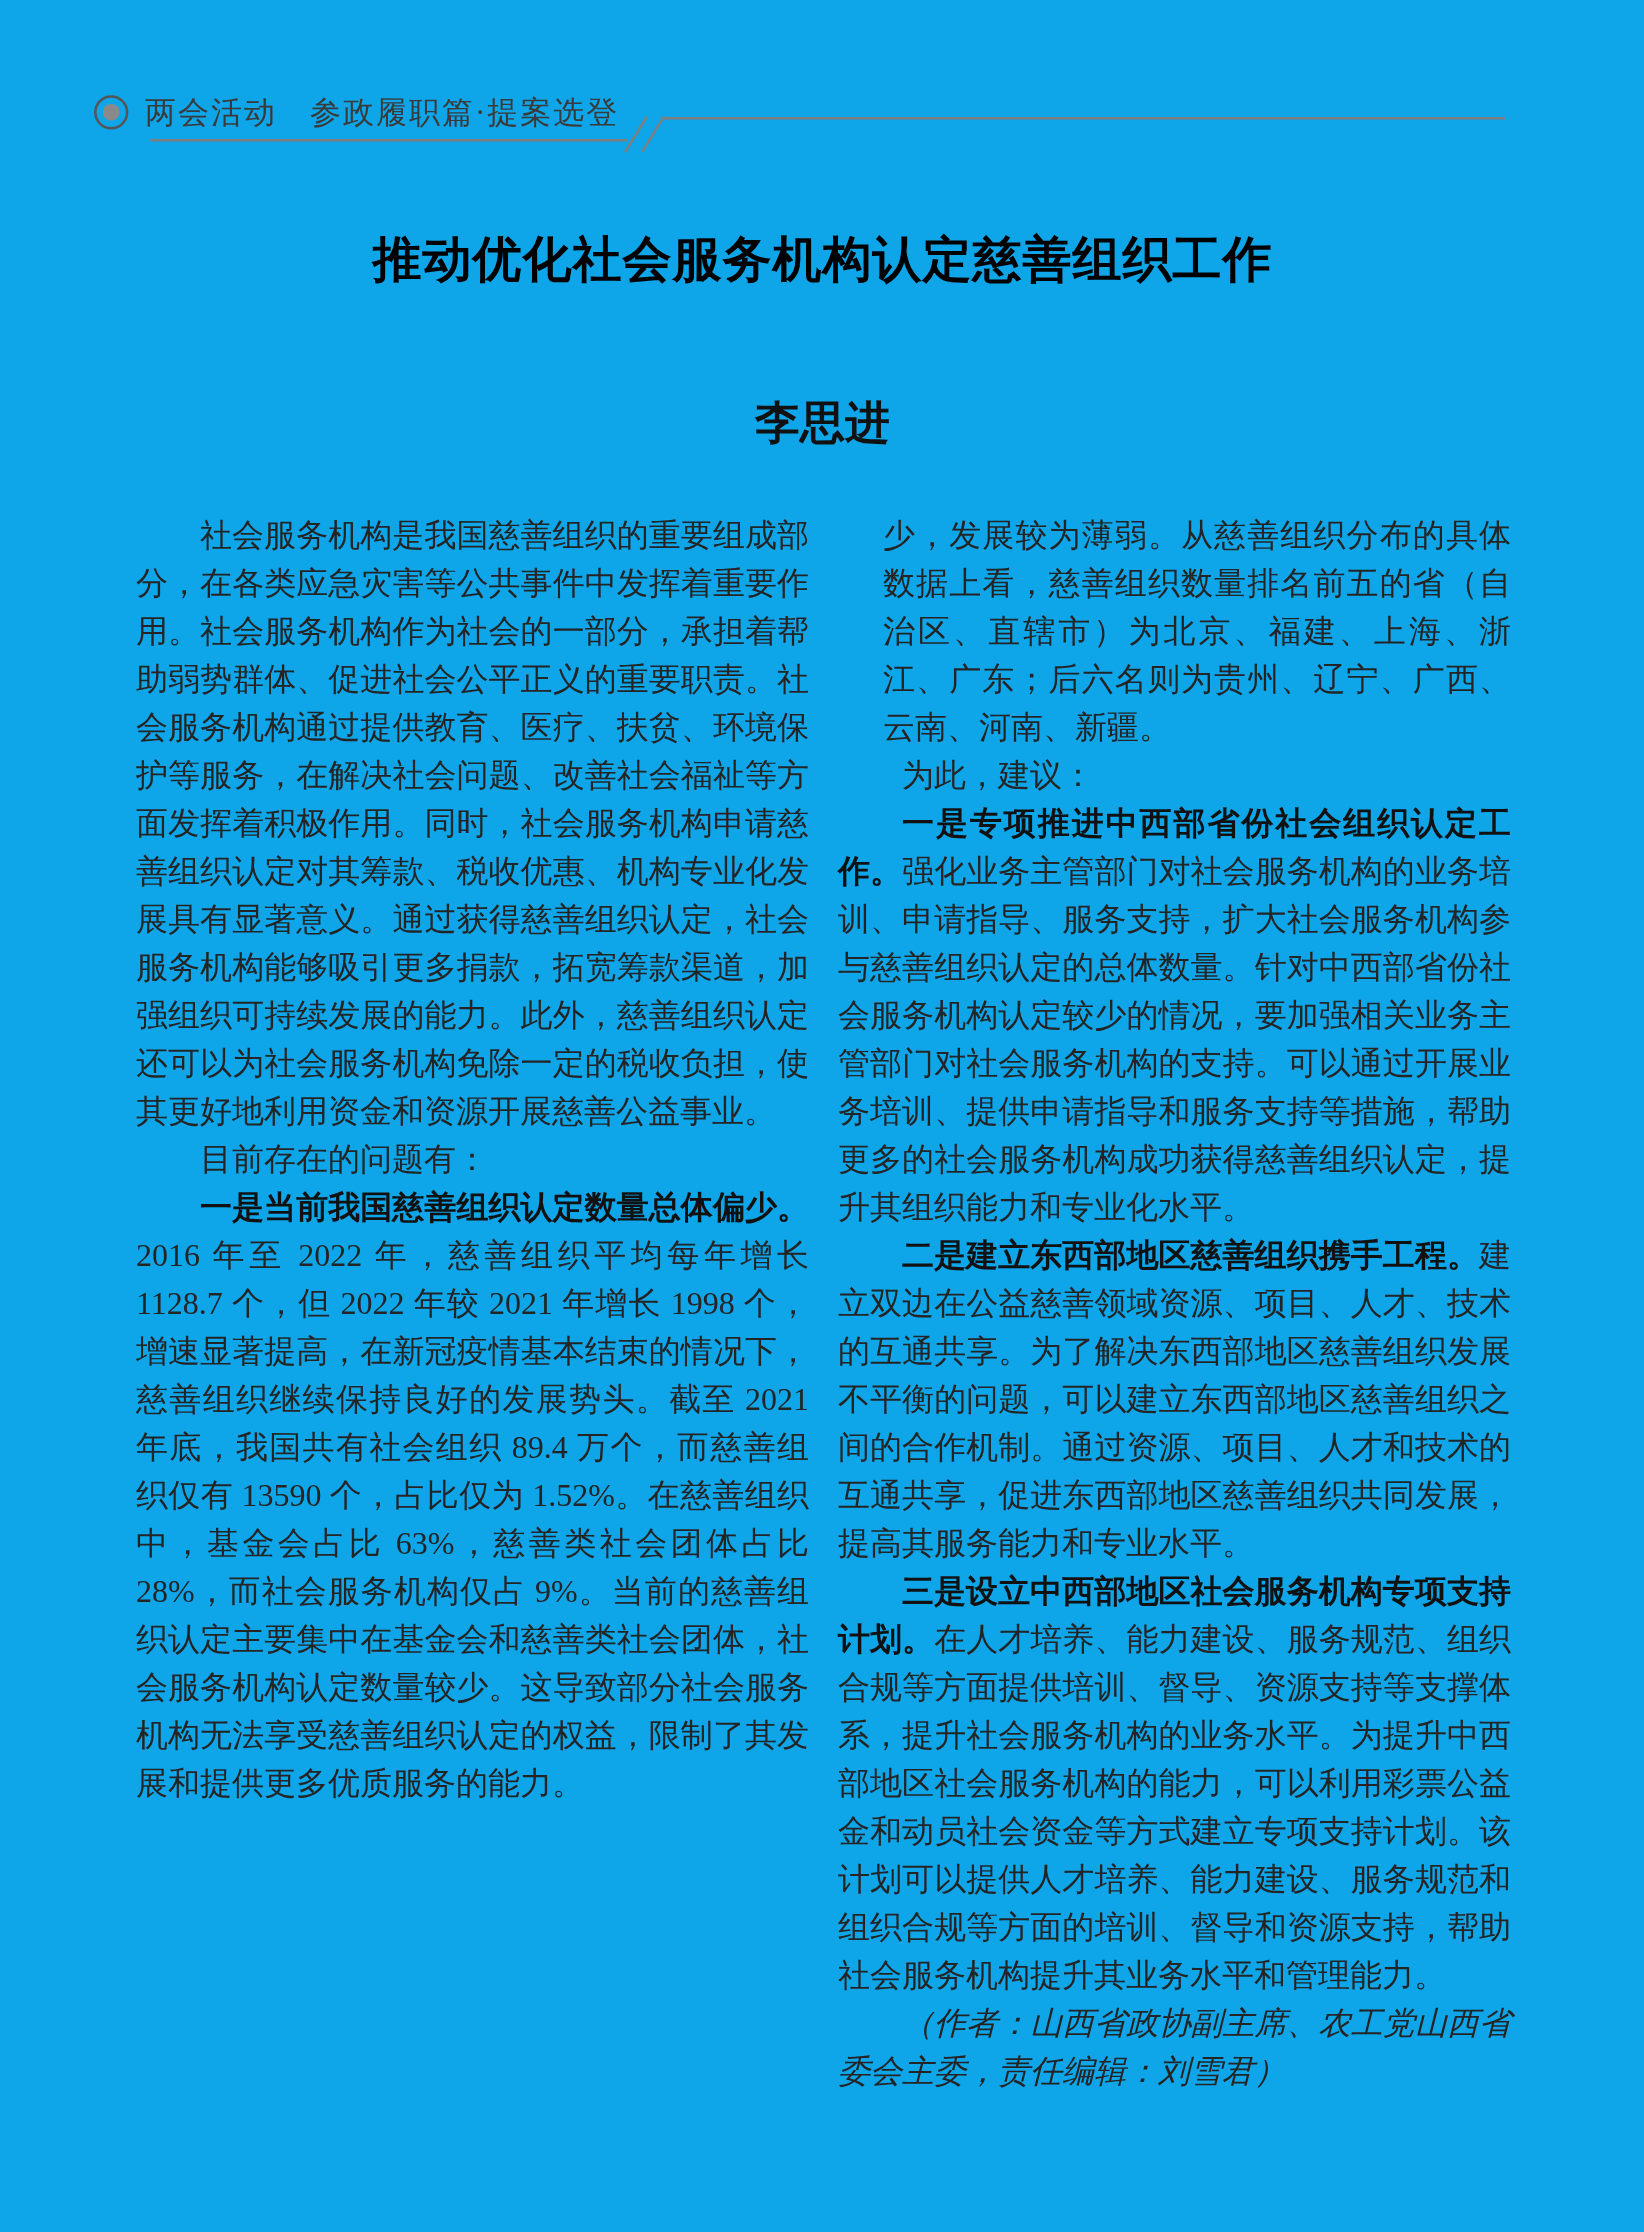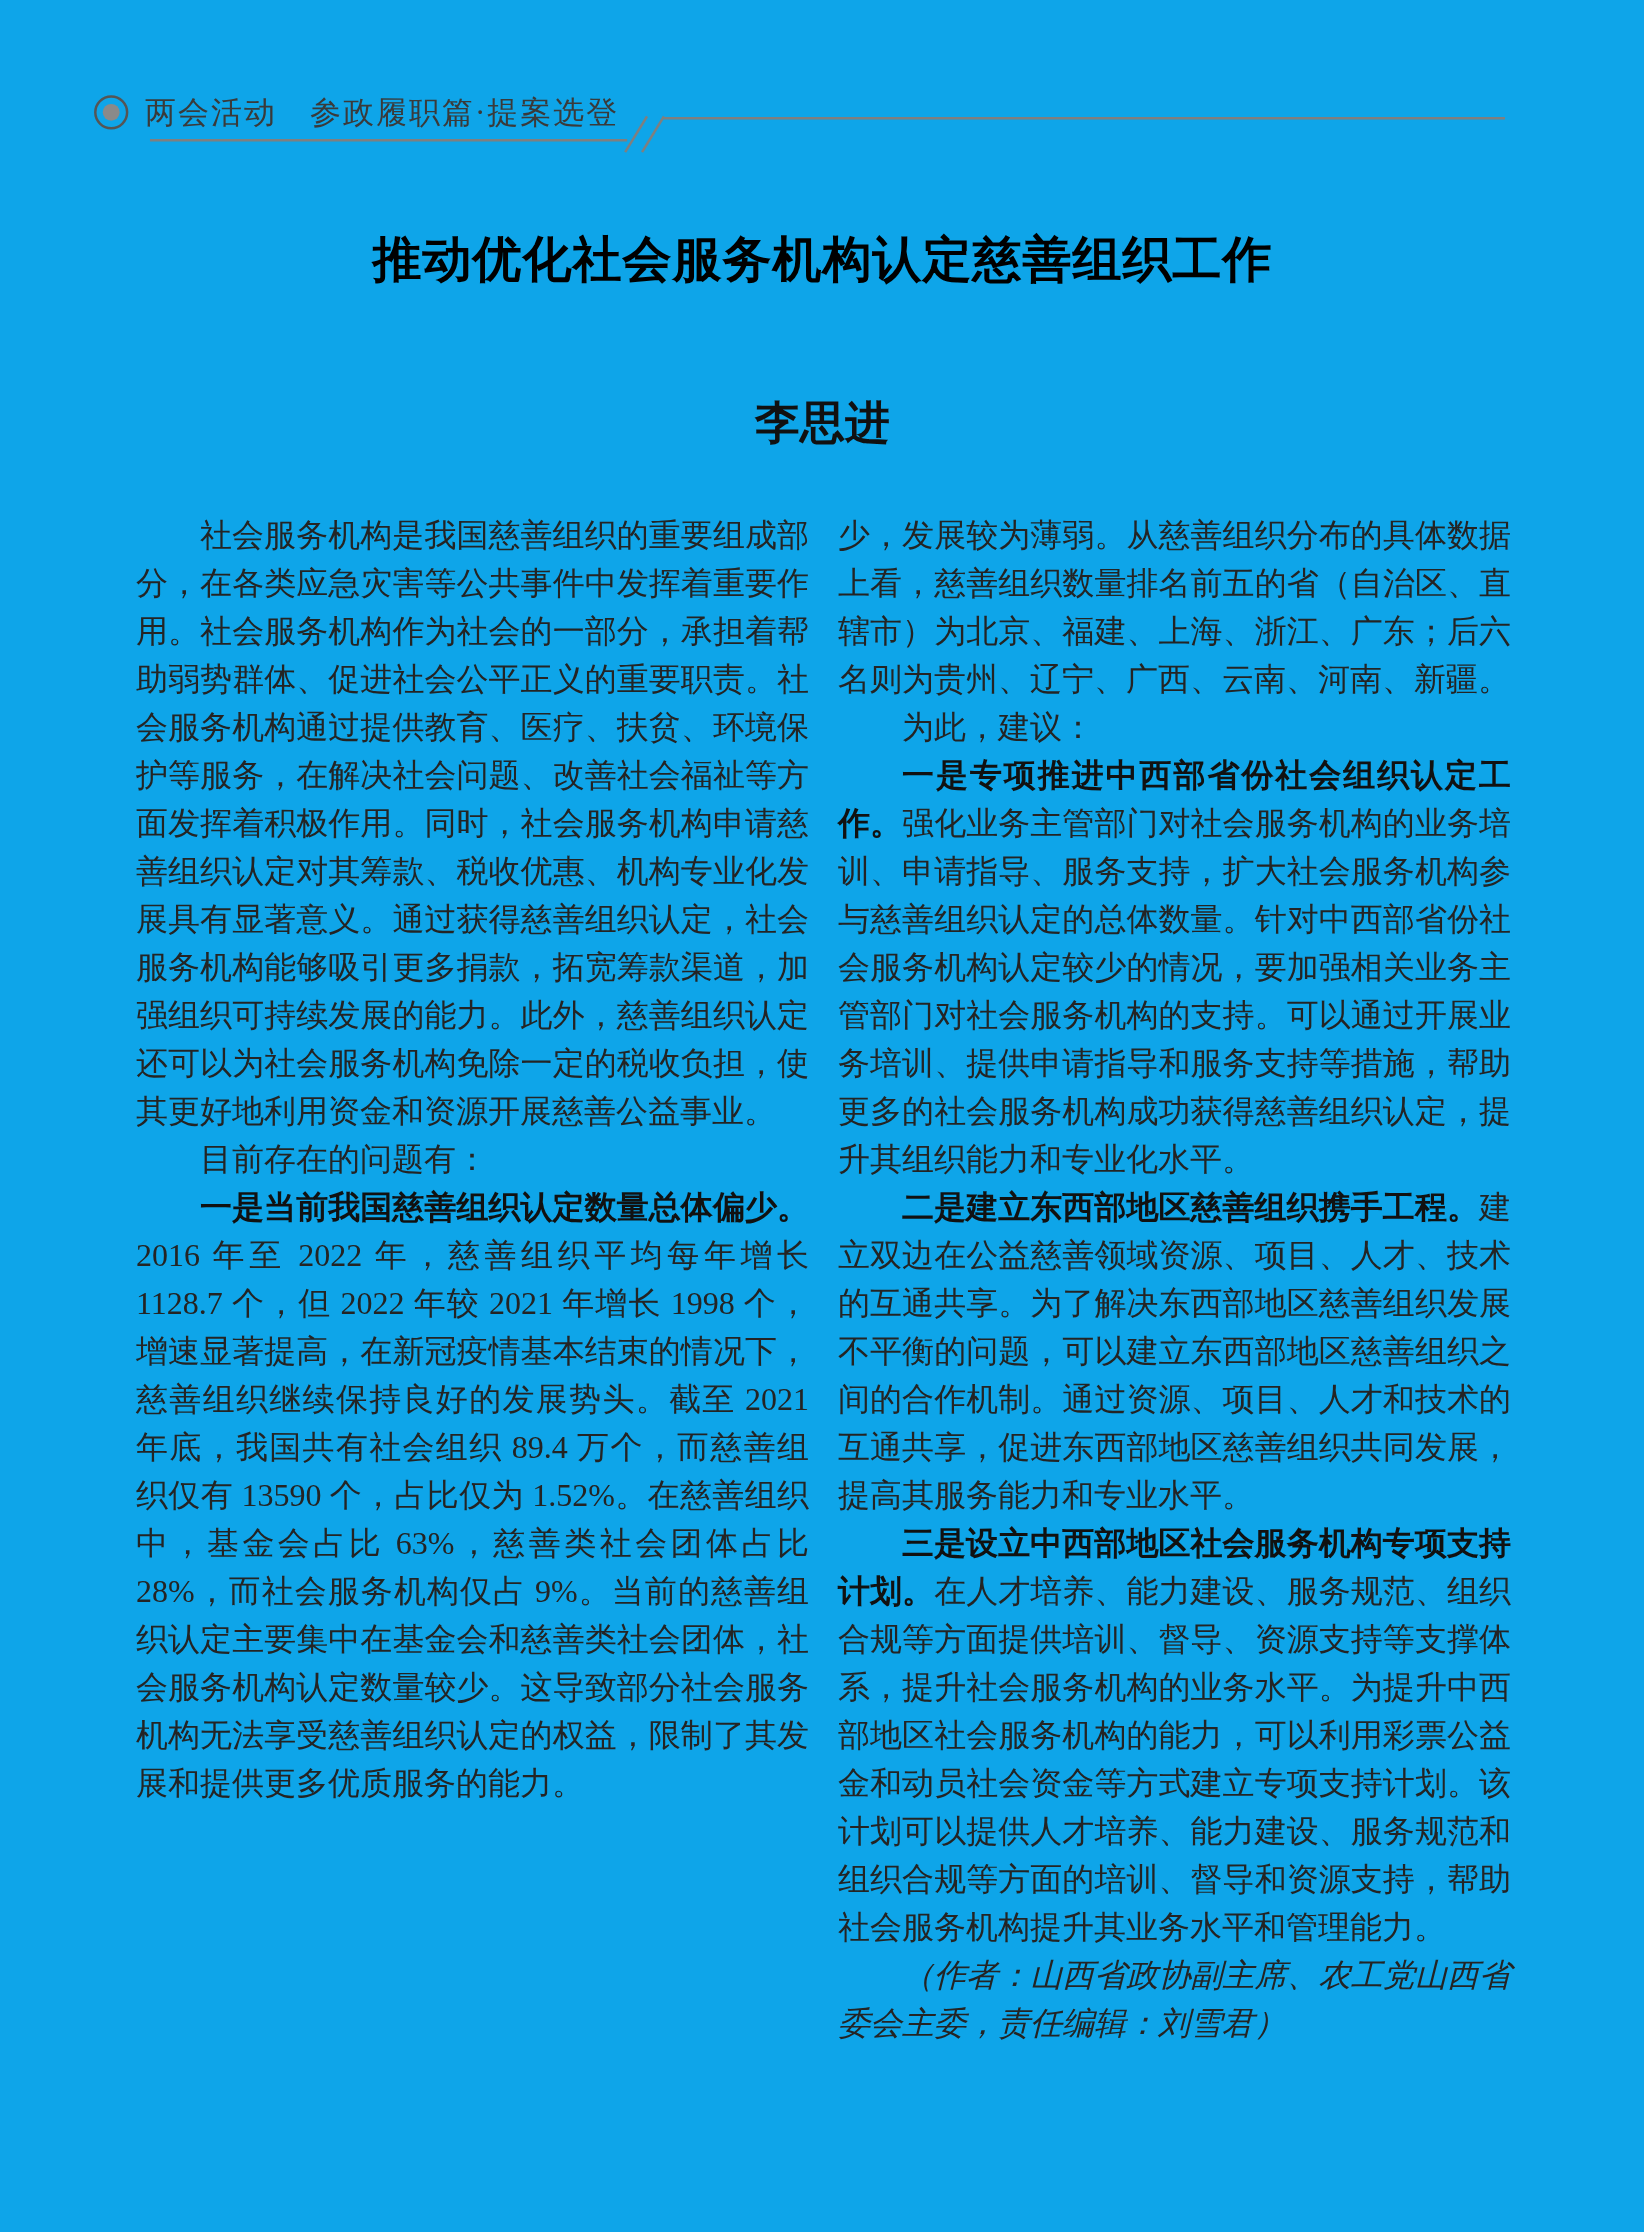--- a/index.html
+++ b/index.html
@@ -74,21 +74,21 @@
     font-size: 32px;
     line-height: 48px;
     text-align: justify;
     text-justify: inter-ideograph;
     color: #242424;
   }
   .col-left  { left: 136px; }
   .col-right { left: 838px; }
   .col p { margin: 0; }
   .col p.indent { text-indent: 2em; }
-  .col p.no-indent { text-indent: 0; }
+  .col p.no-indent { text-indent: 0; margin-left: 45px; }
   .col p b { font-weight: bold; color: #111; }
   .col p.kaiti { font-style: italic; }
 
   
   .page-footer {
     position: absolute;
     left: 0;
     top: 2117px;
     width: 100%;
     height: 40px;

